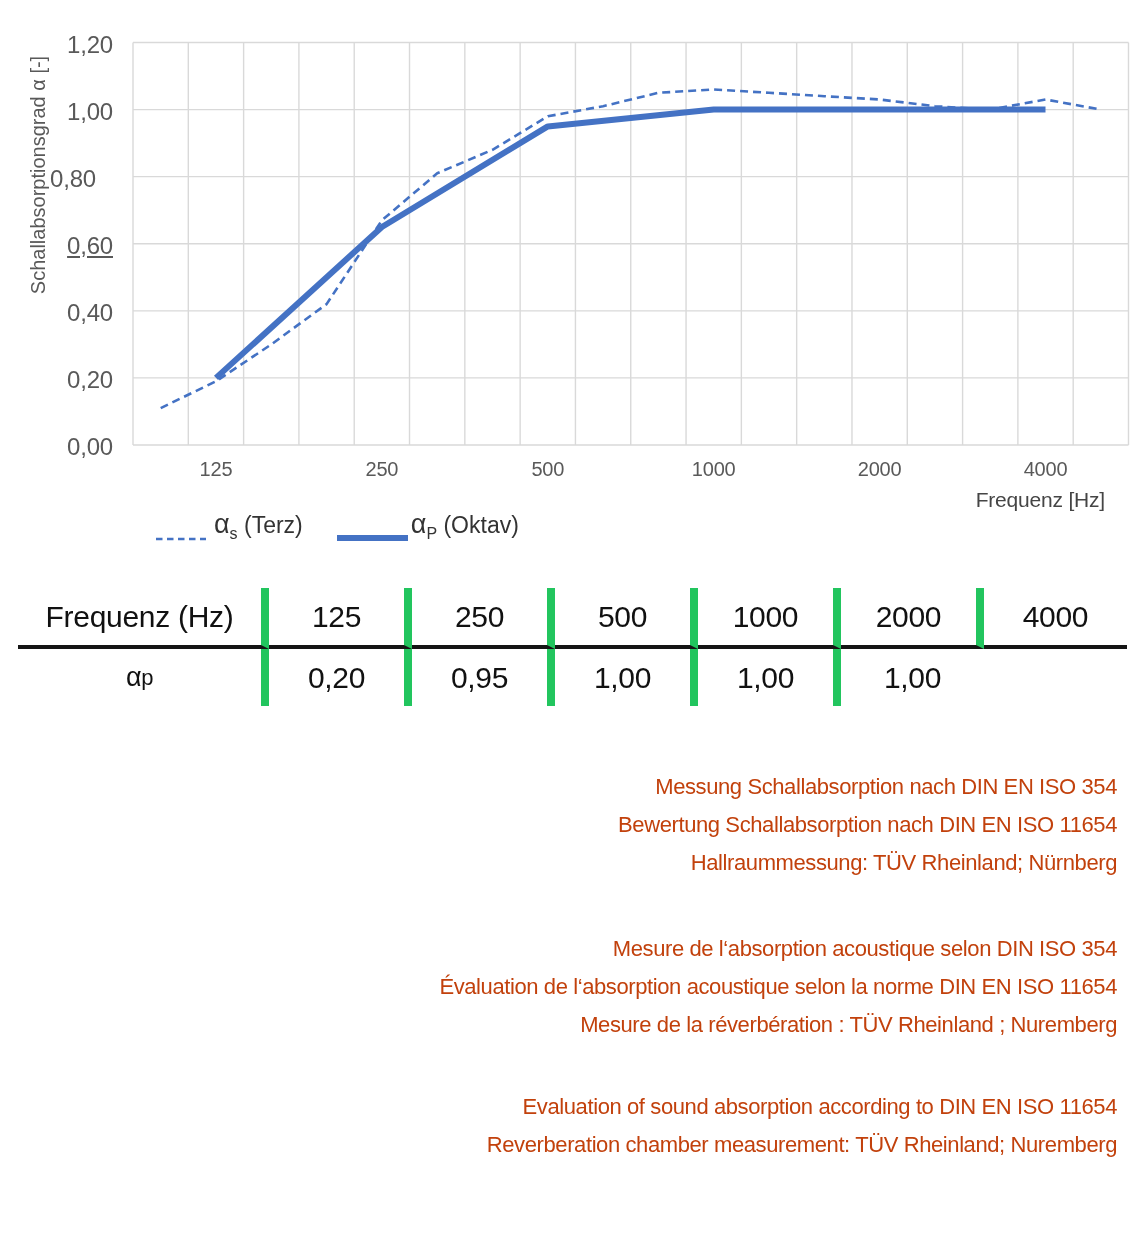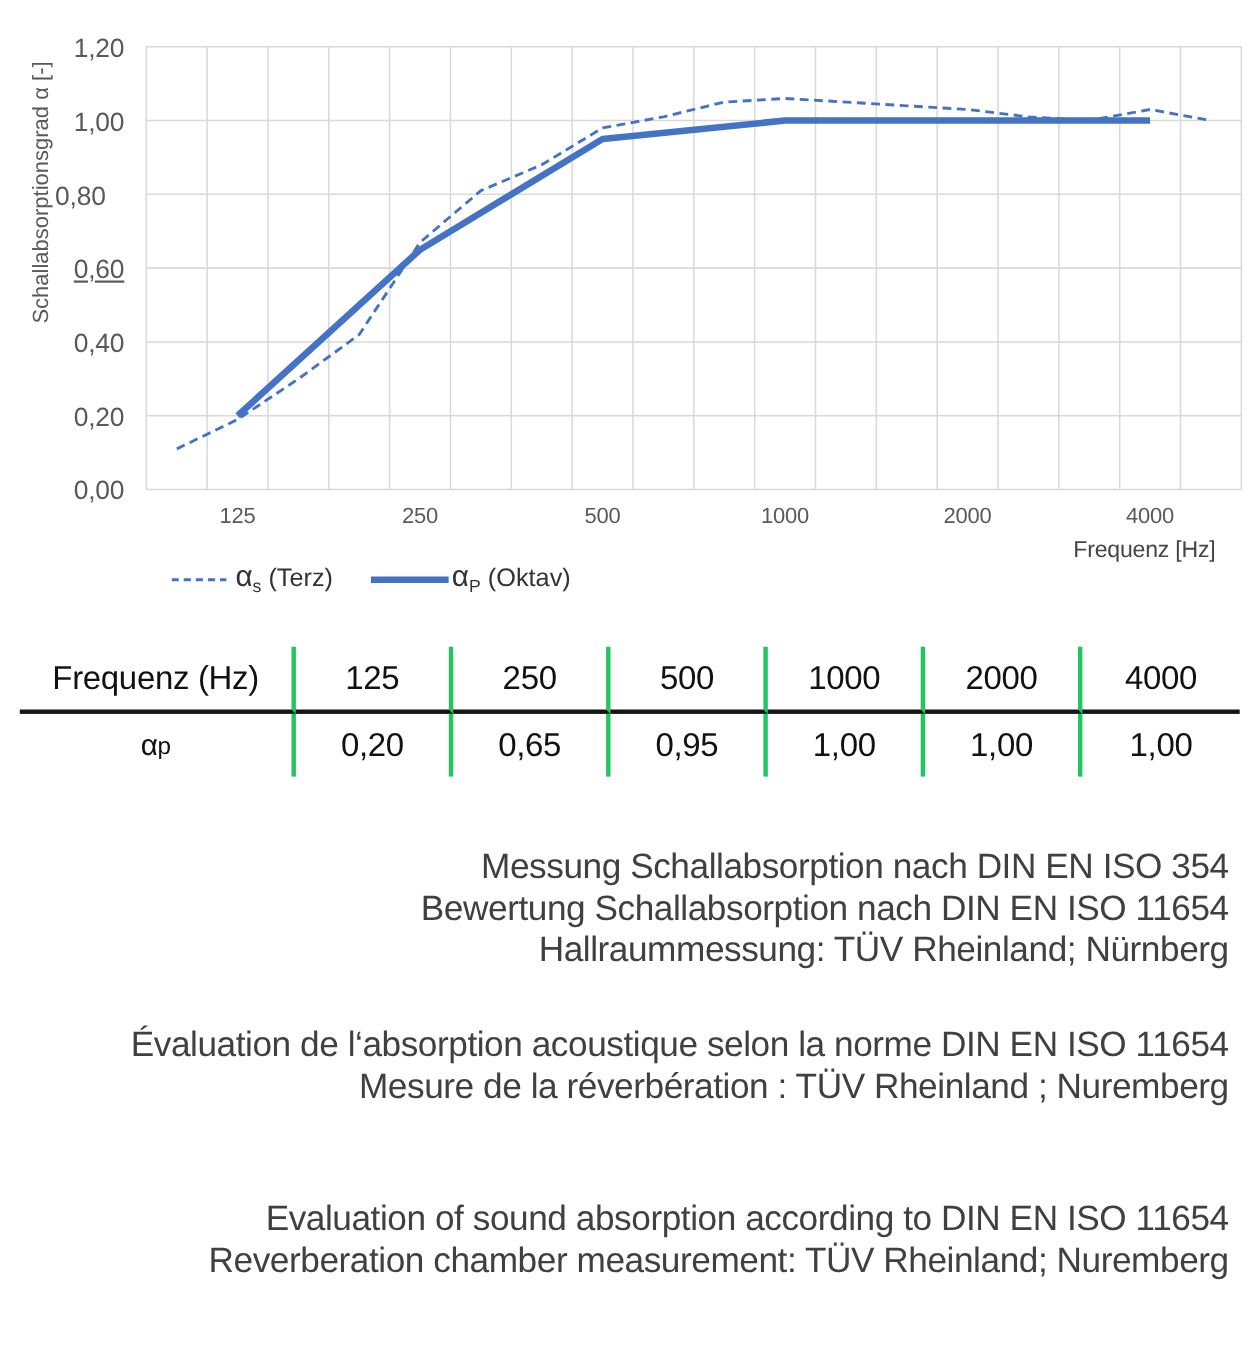--- a/index.html
+++ b/index.html
@@ -24,42 +24,42 @@
     font-size:20px;color:#595959;
   }
   .x-title{
     position:absolute;right:30px;top:488px;
     font-size:21px;color:#454545;letter-spacing:-0.2px;
   }
   .legend{
     position:absolute;left:156px;top:511px;height:32px;
     display:flex;align-items:center;
   }
-  .legend-item{display:flex;align-items:center;}
+  .legend-item{display:flex;align-items:flex-end;}
   .legend-item.first{margin-right:34px;}
   .legend-swatch{display:block;margin-right:8px;}
   .legend-label{font-size:23px;color:#333;white-space:pre;}
   .alpha{font-size:27px;line-height:1;}
   .legend-label sub,.alpha-sub{font-size:16px;}
   
   .abs-table{
     position:absolute;left:18px;top:588px;width:1109px;
     display:grid;grid-template-columns:251px repeat(6,143px);
   }
   .abs-table .cell{
     height:57px;display:flex;align-items:center;justify-content:center;
     font-size:30px;letter-spacing:-0.3px;color:#111;
   }
-  .abs-table .cell.vline{border-right:4px solid #22c55e;}
+  .abs-table .cell.vline{border-right:8px solid #22c55e;}
   .abs-table .cell.hrow{border-bottom:4px solid #151515;}
   .abs-table .cell sub{font-size:22px;}
   
   .note{
     position:absolute;right:18px;left:60px;text-align:right;
-    font-size:32px;line-height:38px;letter-spacing:-0.4px;color:#404040;
+    font-size:22px;line-height:38px;letter-spacing:-0.4px;color:#c2410c;
   }
   .note-de{top:768px;}
   .note-fr{top:930px;}
   .note-en{top:1088px;}
 </style>
 </head>
 <body>
 
 <div id="chart">
   <svg id="plot" width="1135" height="575">
@@ -132,32 +132,32 @@
   <div class="cell vline hrow">500</div>
   <div class="cell vline hrow">1000</div>
   <div class="cell vline hrow">2000</div>
   <div class="cell hrow">4000</div>
 
   <div class="cell vline">
       <span class="alpha">α</span>
       <sub>p</sub>
     </div>
   <div class="cell vline">0,20</div>
-  <div class="cell vline">0,65</div>
   <div class="cell vline">0,95</div>
   <div class="cell vline">1,00</div>
   <div class="cell vline">1,00</div>
   <div class="cell">1,00</div>
 </div>
 
 <div class="note note-de">
   <div>Messung Schallabsorption nach DIN EN ISO 354</div>
   <div>Bewertung Schallabsorption nach DIN EN ISO 11654</div>
   <div>Hallraummessung: TÜV Rheinland; Nürnberg</div>
 </div>
 <div class="note note-fr">
+  <div>Mesure de l‘absorption acoustique selon DIN ISO 354</div>
   <div>Évaluation de l‘absorption acoustique selon la norme DIN EN ISO 11654</div>
   <div>Mesure de la réverbération : TÜV Rheinland ; Nuremberg</div>
 </div>
 <div class="note note-en">
   <div>Evaluation of sound absorption according to DIN EN ISO 11654</div>
   <div>Reverberation chamber measurement: TÜV Rheinland; Nuremberg</div>
 </div>
 
 </body></html>

